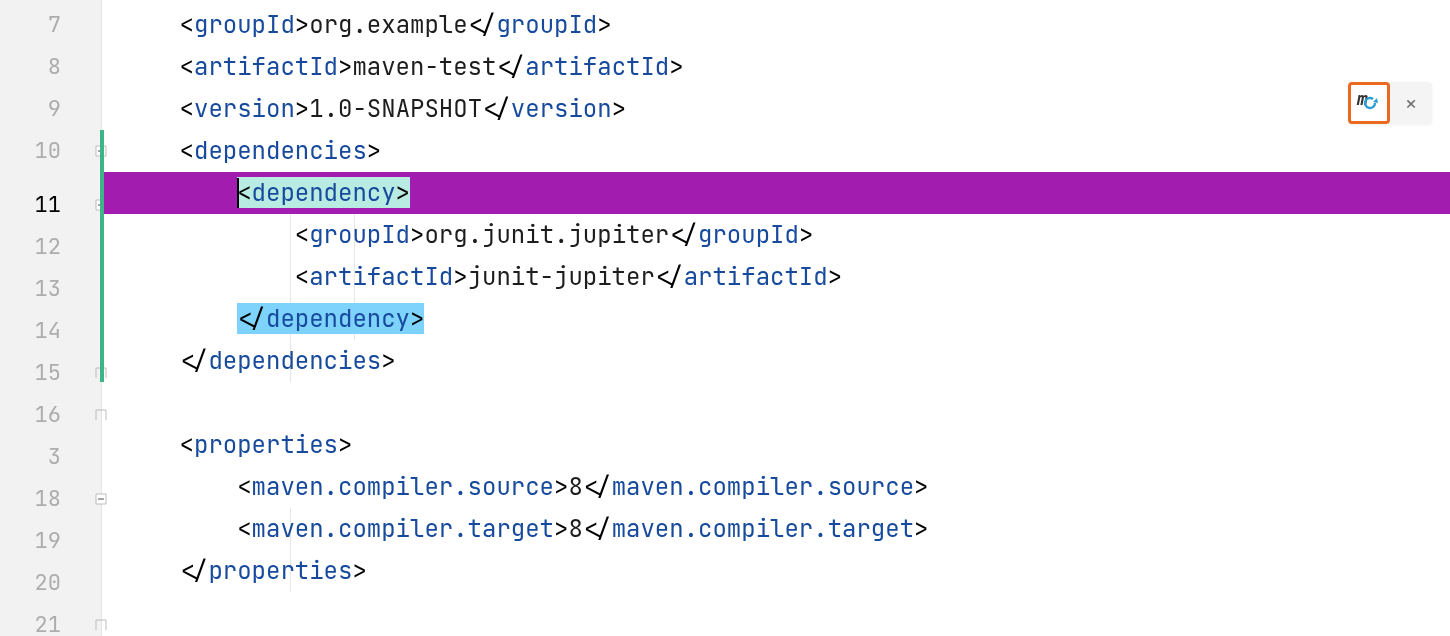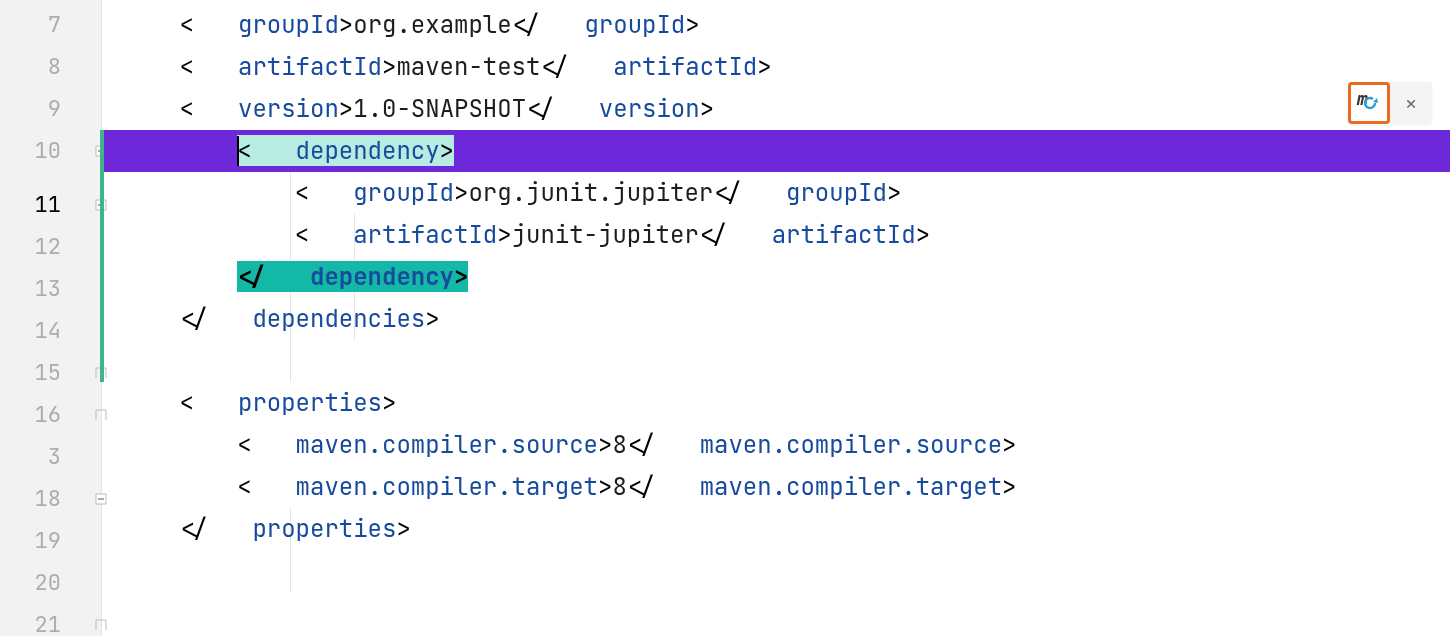--- a/index.html
+++ b/index.html
@@ -58,27 +58,27 @@
     padding-top: 4px;
   }
   .line {
     height: 42px;
     line-height: 42px;
     white-space: pre;
     padding-left: 20px;
     position: relative;
   }
   .line.current {
-    background: #6d28d9;
+    background: #a21caf;
   }
-  .t { color: #174A9C; margin-left: 44px; }   
+  .t { color: #174A9C; }   
   .b { color: #000000; }   
   .x { color: #1d1d1d; }   
   .hl-light { background: #b8ebe2; }
-  .hl-dark  { background: #14b8a6; font-weight: bold; }
+  .hl-dark  { background: #7dd3fc; }
   .caret-bar {
     position: absolute;
     width: 2px; height: 30px;
     background: #000;
     top: 6px;
   }
   .guide {
     position: absolute;
     width: 1px;
     background: #e6e6e6;
@@ -157,20 +157,21 @@
     </div>
 
   <div class="code" id="code">
 
     <div class="guide" style="left:188px; top:172px; height:210px;"></div>
     <div class="guide" style="left:252px; top:214px; height:126px;"></div>
     <div class="guide" style="left:188px; top:508px; height:84px;"></div>
   <div class="line">    <span class="b">&lt;</span><span class="t">groupId</span><span class="b">&gt;</span><span class="x">org.example</span><span class="b">&lt;/</span><span class="t">groupId</span><span class="b">&gt;</span></div>
       <div class="line">    <span class="b">&lt;</span><span class="t">artifactId</span><span class="b">&gt;</span><span class="x">maven-test</span><span class="b">&lt;/</span><span class="t">artifactId</span><span class="b">&gt;</span></div>
       <div class="line">    <span class="b">&lt;</span><span class="t">version</span><span class="b">&gt;</span><span class="x">1.0-SNAPSHOT</span><span class="b">&lt;/</span><span class="t">version</span><span class="b">&gt;</span></div>
+      <div class="line">    <span class="b">&lt;</span><span class="t">dependencies</span><span class="b">&gt;</span></div>
       <div class="line current">        <span class="caret-bar" style="left:135.2px"></span><span class="hl-light"><span class="b">&lt;</span><span class="t">dependency</span><span class="b">&gt;</span></span></div>
       <div class="line">            <span class="b">&lt;</span><span class="t">groupId</span><span class="b">&gt;</span><span class="x">org.junit.jupiter</span><span class="b">&lt;/</span><span class="t">groupId</span><span class="b">&gt;</span></div>
       <div class="line">            <span class="b">&lt;</span><span class="t">artifactId</span><span class="b">&gt;</span><span class="x">junit-jupiter</span><span class="b">&lt;/</span><span class="t">artifactId</span><span class="b">&gt;</span></div>
       <div class="line">        <span class="hl-dark"><span class="b">&lt;/</span><span class="t">dependency</span><span class="b">&gt;</span></span></div>
       <div class="line">    <span class="b">&lt;/</span><span class="t">dependencies</span><span class="b">&gt;</span></div>
       <div class="line"></div>
       <div class="line">    <span class="b">&lt;</span><span class="t">properties</span><span class="b">&gt;</span></div>
       <div class="line">        <span class="b">&lt;</span><span class="t">maven.compiler.source</span><span class="b">&gt;</span><span class="x">8</span><span class="b">&lt;/</span><span class="t">maven.compiler.source</span><span class="b">&gt;</span></div>
       <div class="line">        <span class="b">&lt;</span><span class="t">maven.compiler.target</span><span class="b">&gt;</span><span class="x">8</span><span class="b">&lt;/</span><span class="t">maven.compiler.target</span><span class="b">&gt;</span></div>
       <div class="line">    <span class="b">&lt;/</span><span class="t">properties</span><span class="b">&gt;</span></div>

